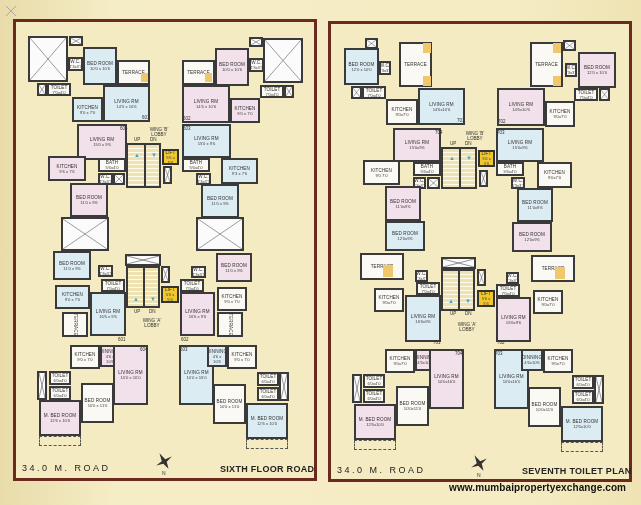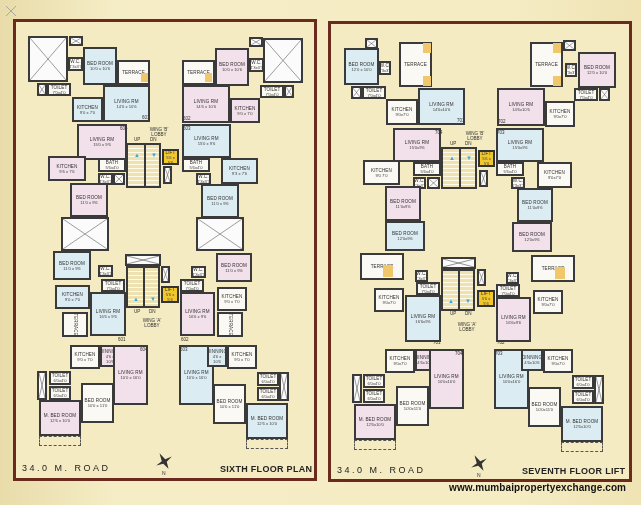--- a/index.html
+++ b/index.html
@@ -342,21 +342,21 @@
     <span class="nm">M. BED ROOM</span>
     <span class="dm">12'6 x 10'0</span>
   </div>
 <div class="dash" style="left:246px;top:439px;width:42px;height:10px"></div>
 
 <span class="road" style="left:22px;top:463px">34.0 M. ROAD</span>
 <svg class="compass" style="left:153px;top:450px" viewBox="0 0 22 26">
     <path d="M11 2L13 10L20 11L13 13L11 20L9 13L2 11L9 10Z" fill="#333" transform="rotate(-30 11 11)"></path>
     <text x="9" y="25" font-size="5" fill="#333" font-family="Liberation Sans, sans-serif">N</text>
   </svg>
-<span class="plan-title" style="left:220px;top:464px">SIXTH FLOOR PLAN</span>
+<span class="plan-title" style="left:220px;top:464px">SIXTH FLOOR ROAD</span>
 
 <div class="frame" style="left:328px;top:21px;width:304px;height:461px;"></div>
 
 <div class="duct" style="left:365px;top:38px;width:13px;height:11px">
     <svg viewBox="0 0 13 11" preserveAspectRatio="none">
       <path d="M0 0L13 11M13 0L0 11" stroke="#555" stroke-width="0.8"></path>
     </svg>
   </div>
 <div class="room c-blue" style="left:344px;top:48px;width:35px;height:37px">
     <span class="nm">BED ROOM</span>
@@ -639,15 +639,15 @@
     <span class="nm">M. BED ROOM</span>
     <span class="dm">12'6x10'0</span>
   </div>
 <div class="dash" style="left:561px;top:442px;width:42px;height:10px"></div>
 
 <span class="road" style="left:337px;top:465px">34.0 M. ROAD</span>
 <svg class="compass" style="left:468px;top:452px" viewBox="0 0 22 26">
     <path d="M11 2L13 10L20 11L13 13L11 20L9 13L2 11L9 10Z" fill="#333" transform="rotate(-30 11 11)"></path>
     <text x="9" y="25" font-size="5" fill="#333" font-family="Liberation Sans, sans-serif">N</text>
   </svg>
-<span class="plan-title" style="left:522px;top:466px">SEVENTH FLOOR LIFT</span>
+<span class="plan-title" style="left:522px;top:466px">SEVENTH TOILET PLAN</span>
 
 <span class="watermark" style="left:449px;top:482px">www.mumbaipropertyexchange.com</span>
 
 </body></html>

